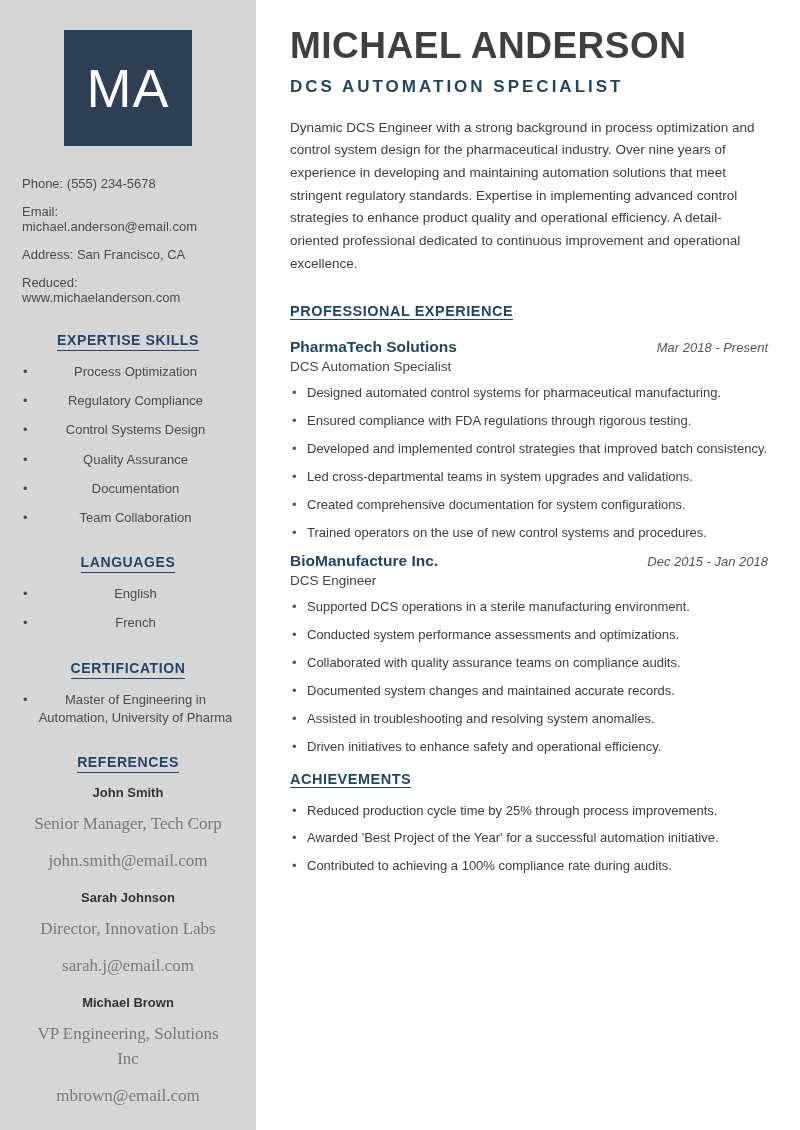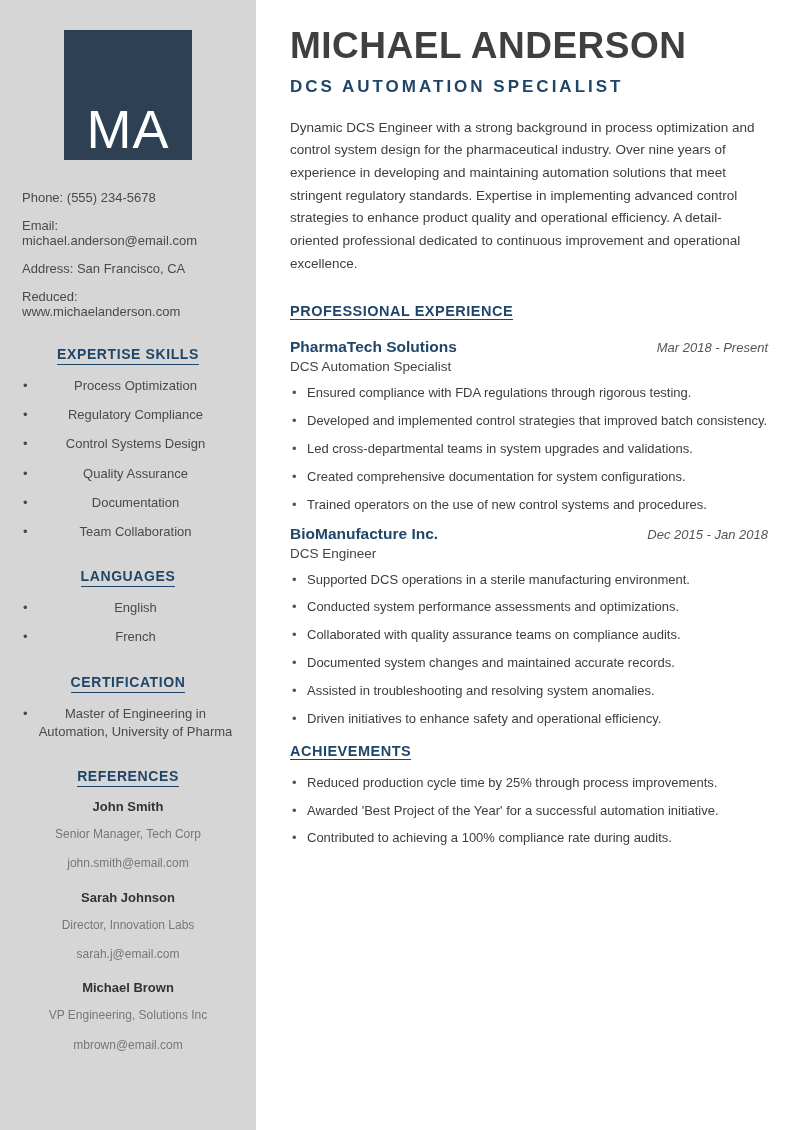--- a/index.html
+++ b/index.html
@@ -20,24 +20,24 @@
   }
   .page{display:flex;width:800px;height:1130px;overflow:hidden;}
 
   
   .sidebar{
     width:256px;min-width:256px;
     background:var(--sidebar-bg);
     padding:30px 22px 20px 22px;
   }
   .monogram{
-    width:128px;height:130px;
+    width:128px;height:116px;
     background:var(--monogram-bg);
     margin:0 auto 30px auto;
-    display:flex;align-items:flex-end;justify-content:center;
+    display:flex;align-items:center;justify-content:center;
   }
   .monogram-text{
     color:#ffffff;font-size:54px;font-weight:400;letter-spacing:1px;
   }
   .contact p{
     margin:0 0 13px 0;font-size:13px;color:var(--muted-text);
   }
   .side-section{margin-top:26px;text-align:center;}
   .side-heading{
     display:inline-block;
@@ -55,21 +55,21 @@
     font-size:13px;color:var(--muted-text);
     line-height:1.4;
   }
   .side-list li::before{
     content:"•";
     position:absolute;left:1px;top:0;
     color:var(--muted-text);
   }
   .ref{margin:0 0 17px 0;}
   .ref-name{font-size:13px;font-weight:bold;color:#333333;margin:0 0 3px 0;}
-  .ref-role,.ref-email{font-size:12px;color:var(--faint-text);margin:12px;line-height:1.45;}
+  .ref-role,.ref-email{font-size:17px;color:var(--faint-text);margin:12px;line-height:1.45;font-family:Liberation Serif, serif;}
 
   
   .main{
     flex:1;
     padding:26px 32px 20px 34px;
   }
   .name{
     margin:0;
     font-size:37px;font-weight:bold;color:#3f3f3f;
     letter-spacing:0.5px;
@@ -191,20 +191,21 @@
 
     <h3 class="main-heading">PROFESSIONAL EXPERIENCE</h3>
 
     <div class="job">
       <div class="job-head">
         <span class="company">PharmaTech Solutions</span>
         <span class="dates">Mar 2018 - Present</span>
       </div>
       <div class="role">DCS Automation Specialist</div>
       <ul class="main-list">
+        <li>Designed automated control systems for pharmaceutical manufacturing.</li>
         <li>Ensured compliance with FDA regulations through rigorous testing.</li>
         <li>Developed and implemented control strategies that improved batch consistency.</li>
         <li>Led cross-departmental teams in system upgrades and validations.</li>
         <li>Created comprehensive documentation for system configurations.</li>
         <li>Trained operators on the use of new control systems and procedures.</li>
       </ul>
     </div>
 
     <div class="job">
       <div class="job-head">

